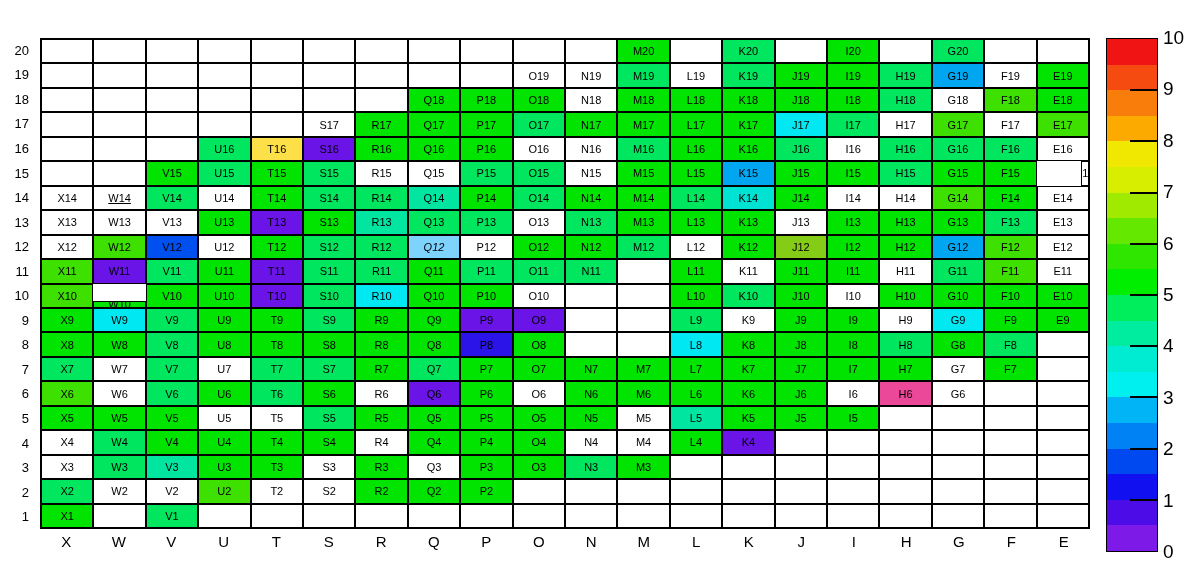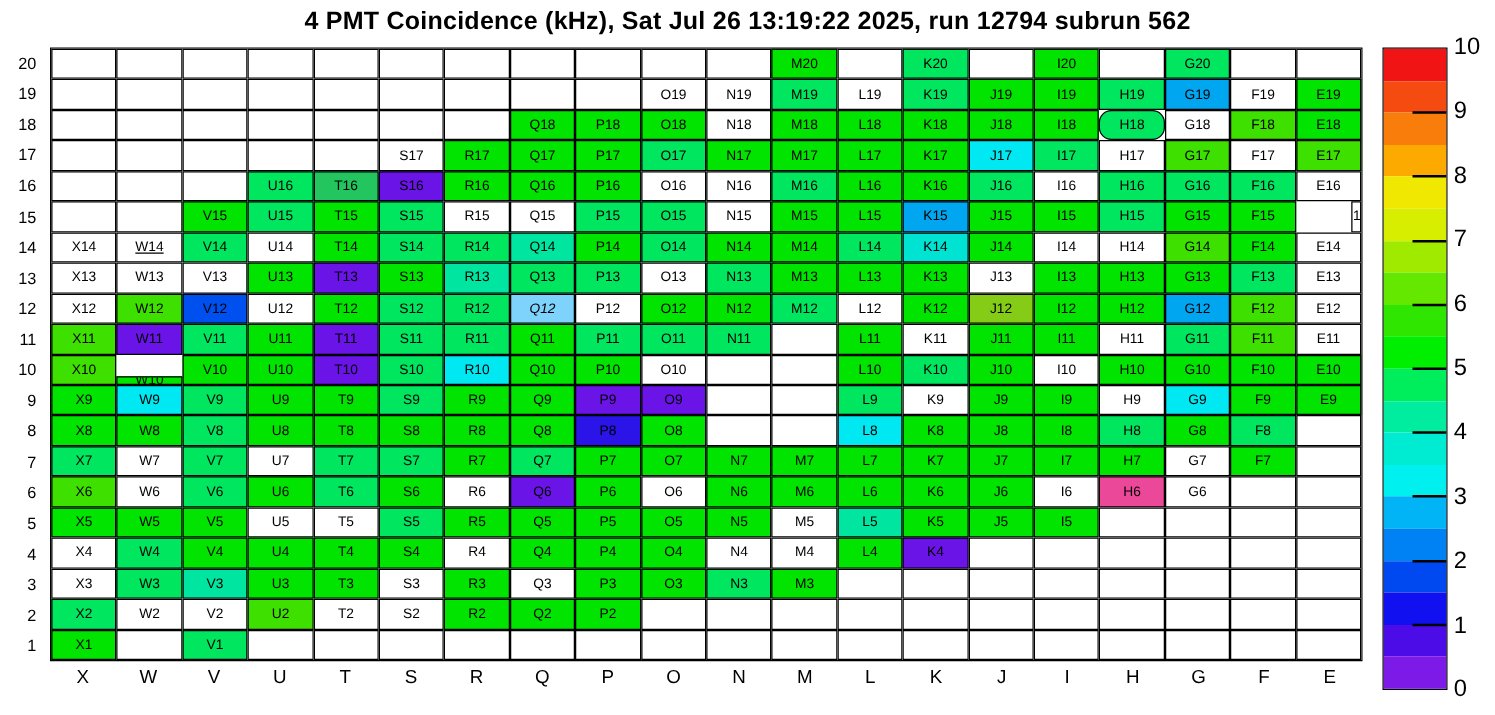--- a/index.html
+++ b/index.html
@@ -26,21 +26,20 @@
             flex-direction:column;}
   .colorbar .band{flex:1;}
   .colorbar .tick{position:absolute;right:0;width:27px;height:2px;background:#000;}
   .cb-labels{position:absolute;left:1163px;top:38px;width:33px;height:514px;}
   .cb-labels div{position:absolute;left:0;font-size:19px;line-height:20px;}
 </style>
 </head>
 <body>
 
 <div class="page">
-  <div class="title">4 PMT Coincidence (kHz), Sat Jul 26 13:19:22 2025, run 12794 subrun 562</div>
   <div class="row-labels">
       <div>20</div>
       <div>19</div>
       <div>18</div>
       <div>17</div>
       <div>16</div>
       <div>15</div>
       <div>14</div>
       <div>13</div>
       <div>12</div>
@@ -106,21 +105,21 @@
       <div class="cell" style="background: rgb(255, 255, 255);"></div>
       <div class="cell" style="background: rgb(0, 228, 0);">Q18</div>
       <div class="cell" style="background: rgb(0, 228, 0);">P18</div>
       <div class="cell" style="background: rgb(0, 228, 0);">O18</div>
       <div class="cell" style="background: rgb(255, 255, 255);">N18</div>
       <div class="cell" style="background: rgb(0, 228, 0);">M18</div>
       <div class="cell" style="background: rgb(0, 228, 0);">L18</div>
       <div class="cell" style="background: rgb(0, 228, 0);">K18</div>
       <div class="cell" style="background: rgb(0, 228, 0);">J18</div>
       <div class="cell" style="background: rgb(0, 228, 0);">I18</div>
-      <div class="cell" style="background: rgb(0, 230, 94); border-radius: 10px;">H18</div>
+      <div class="cell" style="background: rgb(0, 230, 94);">H18</div>
       <div class="cell" style="background: rgb(255, 255, 255);">G18</div>
       <div class="cell" style="background: rgb(62, 224, 0);">F18</div>
       <div class="cell" style="background: rgb(0, 228, 0);">E18</div>
       <div class="cell" style="background: rgb(255, 255, 255);"></div>
       <div class="cell" style="background: rgb(255, 255, 255);"></div>
       <div class="cell" style="background: rgb(255, 255, 255);"></div>
       <div class="cell" style="background: rgb(255, 255, 255);"></div>
       <div class="cell" style="background: rgb(255, 255, 255);"></div>
       <div class="cell" style="background: rgb(255, 255, 255);">S17</div>
       <div class="cell" style="background: rgb(0, 228, 0);">R17</div>
@@ -134,21 +133,21 @@
       <div class="cell" style="background: rgb(0, 233, 242);">J17</div>
       <div class="cell" style="background: rgb(0, 230, 94);">I17</div>
       <div class="cell" style="background: rgb(255, 255, 255);">H17</div>
       <div class="cell" style="background: rgb(62, 224, 0);">G17</div>
       <div class="cell" style="background: rgb(255, 255, 255);">F17</div>
       <div class="cell" style="background: rgb(62, 224, 0);">E17</div>
       <div class="cell" style="background: rgb(255, 255, 255);"></div>
       <div class="cell" style="background: rgb(255, 255, 255);"></div>
       <div class="cell" style="background: rgb(255, 255, 255);"></div>
       <div class="cell" style="background: rgb(0, 230, 94);">U16</div>
-      <div class="cell" style="background: #22c55e;">T16</div>
+      <div class="cell" style="background: #fde047;">T16</div>
       <div class="cell" style="background: rgb(106, 20, 232);">S16</div>
       <div class="cell" style="background: rgb(0, 228, 0);">R16</div>
       <div class="cell" style="background: rgb(0, 228, 0);">Q16</div>
       <div class="cell" style="background: rgb(0, 228, 0);">P16</div>
       <div class="cell" style="background: rgb(255, 255, 255);">O16</div>
       <div class="cell" style="background: rgb(255, 255, 255);">N16</div>
       <div class="cell" style="background: rgb(0, 230, 94);">M16</div>
       <div class="cell" style="background: rgb(0, 228, 0);">L16</div>
       <div class="cell" style="background: rgb(0, 228, 0);">K16</div>
       <div class="cell" style="background: rgb(0, 230, 94);">J16</div>

